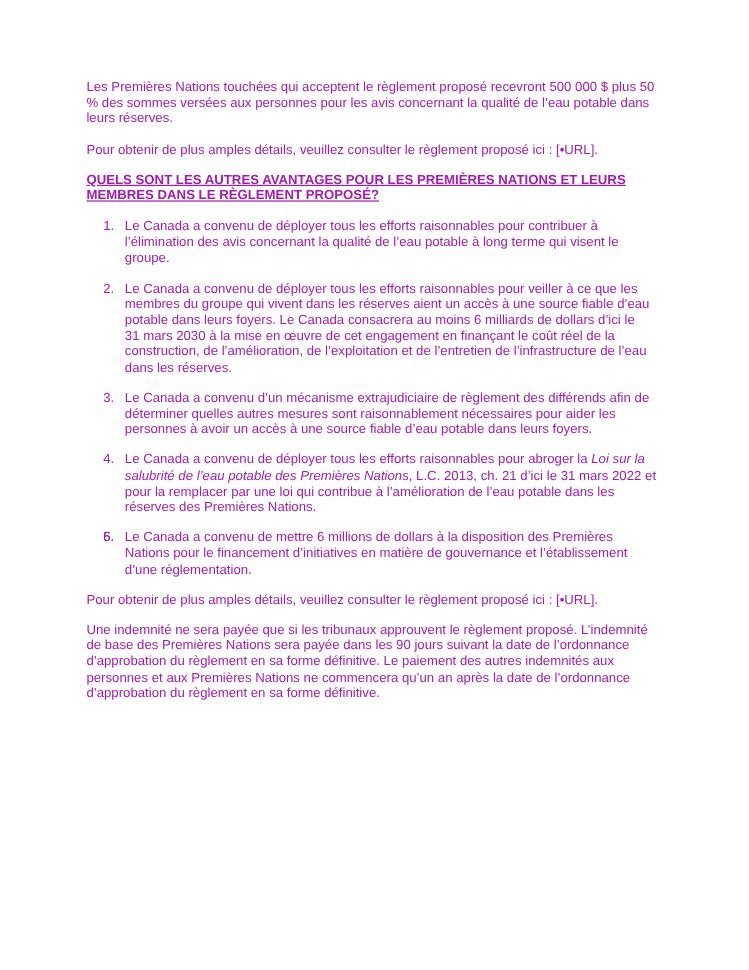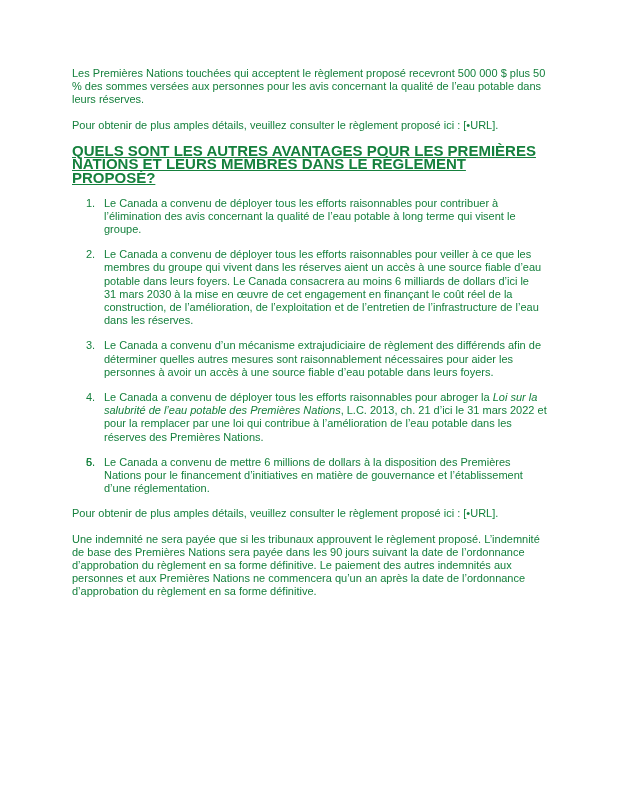--- a/index.html
+++ b/index.html
@@ -17,38 +17,38 @@
     left: 72px;
     top: 67px;
     width: 478px;
     font-size: 11px;
     line-height: 13.2px;
     text-align: left;
   }
   .para { margin: 0 0 12px 0; }
   .heading {
     margin: 0 0 12px 0;
-    font-size: 15px;
+    font-size: 11px;
     line-height: 13.6px;
     font-weight: bold;
   }
   .heading .u { text-decoration: underline; }
   .list { list-style: none; margin: 0 0 0 0; padding: 0; }
   .li {
     position: relative;
     padding-left: 32px;
     margin: 0 0 12px 0;
   }
   .li .num { position: absolute; left: 14px; top: 0; }
   .law-title { font-style: italic; }
 </style>
 </head>
 <body>
 
-<div class="page" style="background: rgb(255, 255, 255); color: #15803d;">
+<div class="page" style="background: rgb(255, 255, 255); color: #a21caf;">
   <div class="doc">
 
     <p class="para">Les Premières Nations touchées qui acceptent le règlement proposé recevront 500 000 $ plus 50 % des sommes versées aux personnes pour les avis concernant la qualité de l’eau potable dans leurs réserves.</p>
 
     <p class="para">Pour obtenir de plus amples détails, veuillez consulter le règlement proposé ici : [•URL].</p>
 
     <h2 class="heading"><span class="u">QUELS SONT LES AUTRES AVANTAGES POUR LES PREMIÈRES NATIONS ET LEURS MEMBRES DANS LE RÈGLEMENT PROPOSÉ?</span></h2>
 
     <ol class="list">
       <li class="li">

